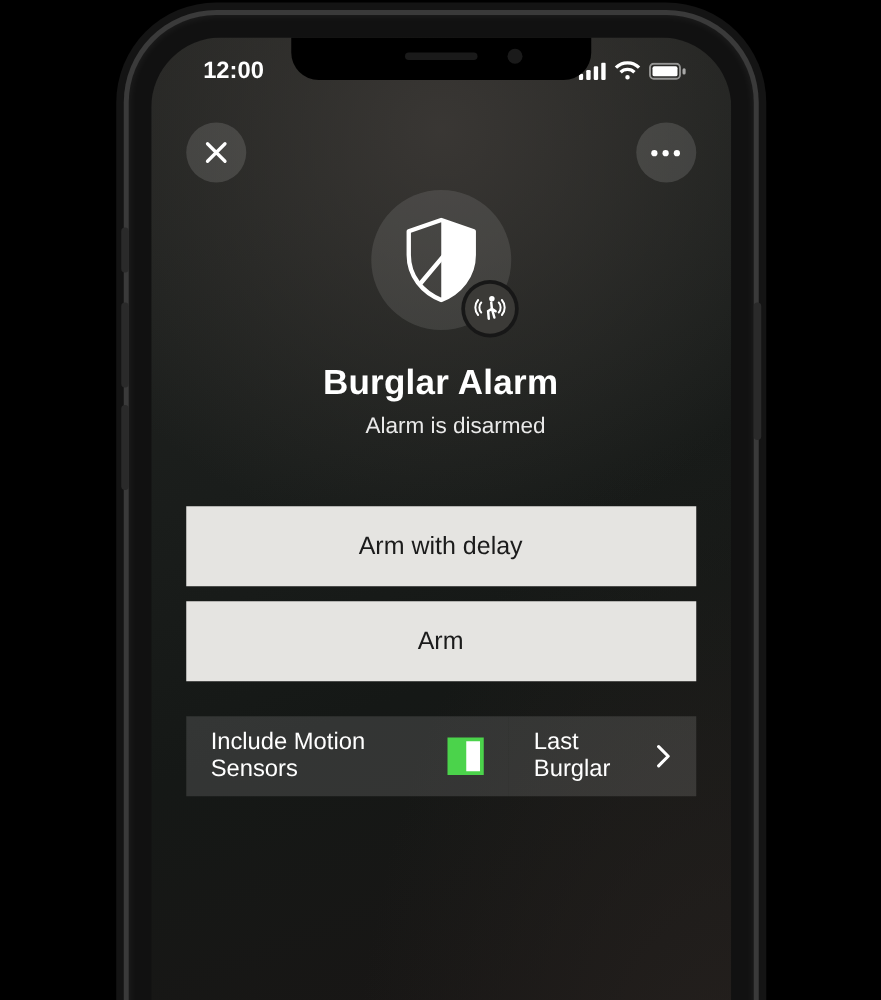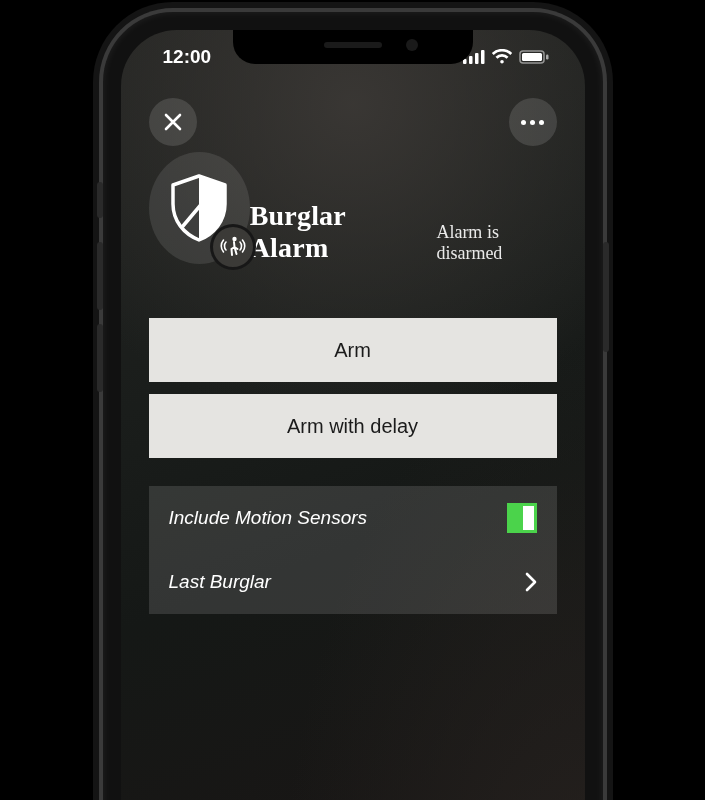--- a/index.html
+++ b/index.html
@@ -93,21 +93,21 @@
     background: rgba(255,255,255,.13);
     display: flex; align-items: center; justify-content: center;
     cursor: pointer;
     color: #fff;
   }
   .dots { display:flex; gap:4px; }
   .dots span{ width:5px;height:5px;border-radius:50%;background:#fff; }
 
   .hero {
     margin-top: 6px;
-    display:flex; flex-direction:row; align-items:flex-end;font-family:Liberation Serif, serif;
+    display:flex; flex-direction:column; align-items:center;
   }
   .shield-wrap{
     position: relative;
     width: 112px; height:112px;
     border-radius:50%;
     background: rgba(255,255,255,.10);
     display:flex;align-items:center;justify-content:center;
   }
   .shield-wrap svg{ color:#fff; }
   .motion-badge{
@@ -138,21 +138,21 @@
     height:64px;
     background:#e5e4e1;
     color:#1b1b1b;
     font-size:20px;
     font-weight:500;
     border:none;
     display:flex;align-items:center;justify-content:center;
     cursor:pointer;
   }
 
-  .rows{ margin-top:28px; display:flex; flex-direction:column; gap:0;font-style:italic; }
+  .rows{ margin-top:28px; display:flex; flex-direction:row; gap:0; }
   .row{
     height:64px;
     background:rgba(255,255,255,.13);
     display:flex;align-items:center;justify-content:space-between;
     padding:0 20px;
     color:#fff;
     font-size:19px; font-weight:500;
     cursor:pointer;
   }
   .toggle{
@@ -229,22 +229,22 @@
               <path d="M20 8 C22 10 22 14 20 16" stroke="#fff" stroke-width="1.6" fill="none" stroke-linecap="round"></path>
               <path d="M22.5 6 C25.5 9.5 25.5 14.5 22.5 18" stroke="#fff" stroke-width="1.6" fill="none" stroke-linecap="round"></path>
             </svg>
           </div>
         </div>
         <div class="title">Burglar Alarm</div>
         <div class="subtitle">Alarm is disarmed</div>
       </div>
 
       <div class="buttons">
+        <button class="btn-light">Arm with delay</button>
         <button class="btn-light">Arm</button>
-        <button class="btn-light">Arm with delay</button>
       </div>
 
       <div class="rows">
         <div class="row">
           <span>Include Motion Sensors</span>
           <div class="toggle"></div>
         </div>
         <div class="row">
           <span>Last Burglar</span>
           <svg class="chev" width="12" height="20" viewBox="0 0 12 20">

